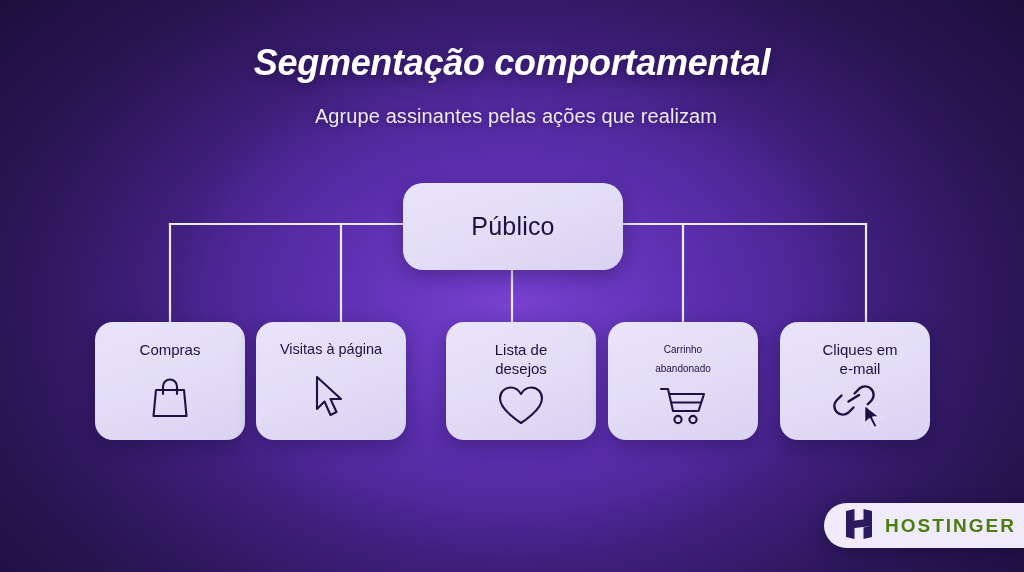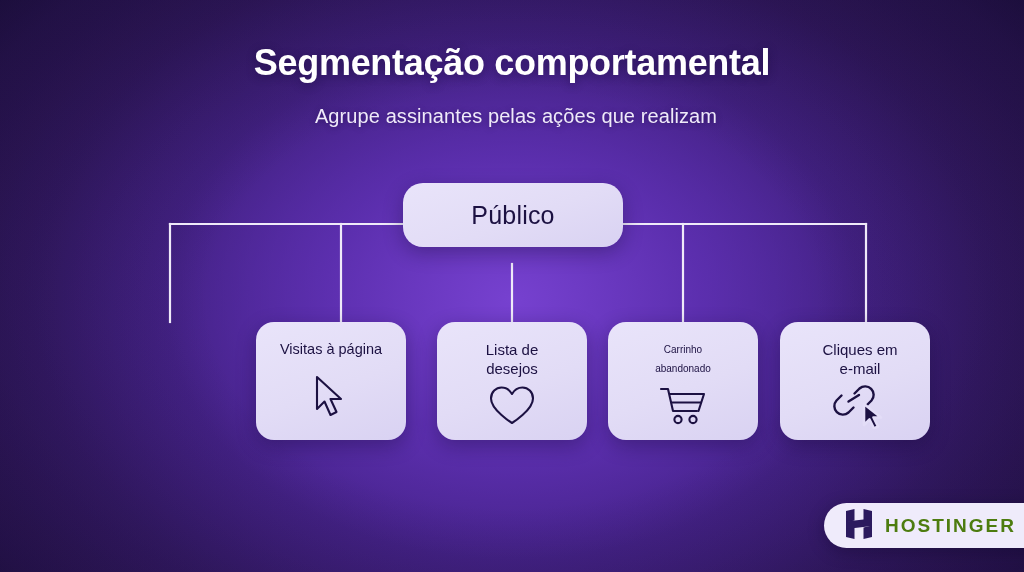--- a/index.html
+++ b/index.html
@@ -26,20 +26,21 @@
 
   
   #title {
     position:absolute; left:0; top:42px; width:1024px;
     text-align:center;
     color:#ffffff;
     font-size:36px;
     font-weight:bold;
     letter-spacing:-0.3px;
     text-shadow:0 2px 10px rgba(20,8,50,0.45);
+    font-style:italic;
   }
   #subtitle {
     position:absolute; left:4px; top:105px; width:1024px;
     text-align:center;
     color:#efeaf9;
     font-size:20px;
     font-weight:normal;
     letter-spacing:0.1px;
     text-shadow:0 1px 6px rgba(20,8,50,0.4);
   }
@@ -48,21 +49,21 @@
   #connectors { position:absolute; left:0; top:0; width:1024px; height:572px; }
 
   
   .node {
     position:absolute;
     background:linear-gradient(160deg,#e9e4fa 0%, #e2dcf6 55%, #d9d2f2 100%);
     border-radius:18px;
     box-shadow:0 6px 20px rgba(18,8,45,0.33);
   }
   #root-node {
-    left:403px; top:183px; width:220px; height:64px;
+    left:403px; top:183px; width:220px; height:87px;
     border-radius:20px;
     display:flex; align-items:center; justify-content:center;
   }
   #root-node .node-label {
     color:#1c1142;
     font-size:25px;
     font-weight:normal;
     letter-spacing:0.2px;
   }
   .leaf {
@@ -82,21 +83,21 @@
   .leaf .node-icon {
     flex:1;
     display:flex; align-items:center; justify-content:center;
     width:100%;
     padding-bottom:6px;
   }
   .leaf .node-icon svg { display:block; }
 
   #leaf-0 { left:95px; }
   #leaf-1 { left:256px; }
-  #leaf-2 { left:437px; }
+  #leaf-2 { left:446px; }
   #leaf-3 { left:608px; }
   #leaf-4 { left:780px;padding-left:10px; }
 
   #leaf-1 .node-label { font-size:14.5px; }
   #leaf-3 .node-label { font-size:10px; }
 
   
   #hostinger-badge {
     position:absolute;
     left:824px; top:503px;
@@ -137,20 +138,29 @@
       <line x1="512" y1="264" x2="512" y2="322"></line>
       <line x1="683" y1="224" x2="683" y2="322"></line>
       <line x1="866" y1="224" x2="866" y2="322"></line>
     </g>
   </svg>
 
   <div class="node" id="root-node">
     <span class="node-label">Público</span>
   </div>
 
+  <div class="node leaf" id="leaf-0">
+    <span class="node-label">Compras</span>
+    <span class="node-icon">
+      <svg width="44" height="46" viewBox="0 0 44 46" fill="none" stroke="#1c1142" stroke-width="2.1" stroke-linejoin="round" stroke-linecap="round">
+        <path d="M8 16 H36 L38.5 42 H5.5 Z"></path>
+        <path d="M15 20 V12.5 a7 7 0 0 1 14 0 V20"></path>
+      </svg>
+    </span>
+  </div>
 
   <div class="node leaf" id="leaf-1">
     <span class="node-label">Visitas à página</span>
     <span class="node-icon">
       <svg width="40" height="48" viewBox="0 0 40 48" fill="none" stroke="#1c1142" stroke-width="2.1" stroke-linejoin="round" stroke-linecap="round">
         <path d="M6 4 L6 36 L13.5 28.5 L19.5 42 L25.5 39 L19.5 26 L30 26 Z"></path>
       </svg>
     </span>
   </div>
 

